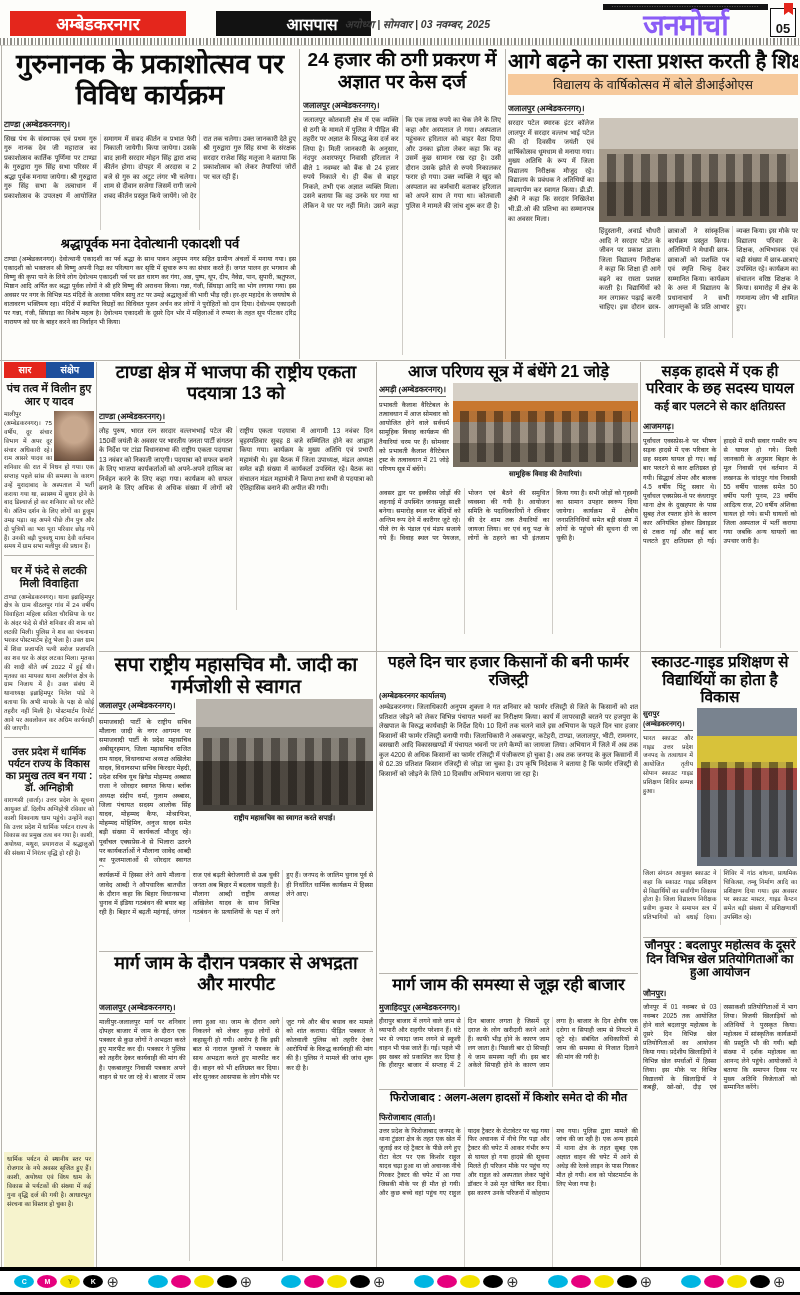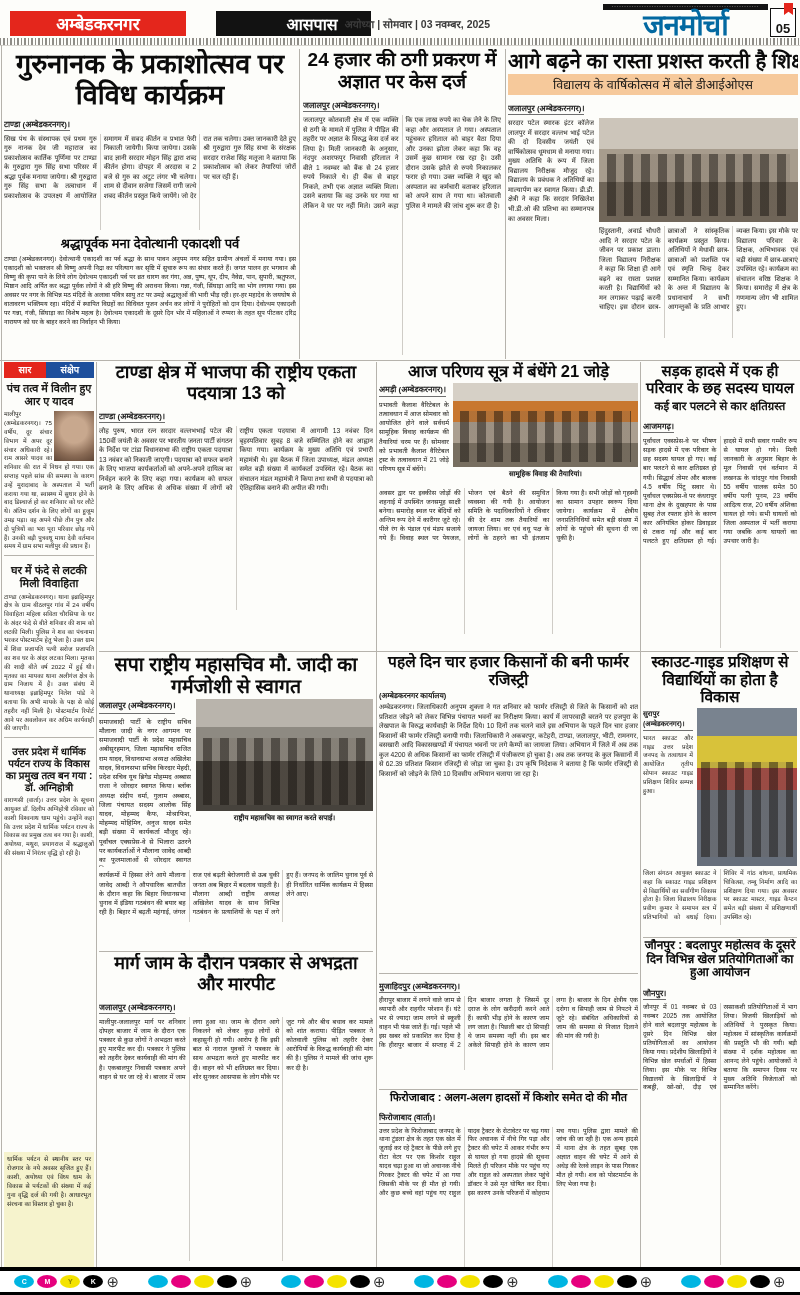--- a/index.html
+++ b/index.html
@@ -4,24 +4,24 @@
 <style>
   html,body{margin:0;padding:0;}
   body{font-family:"Liberation Sans","DejaVu Sans",sans-serif;background:#e8e8e4;}
   #page{position:relative;width:800px;height:1295px;background:#fdfdfa;margin:0 auto;overflow:hidden;color:#181715;}
 
   
   #hdr{position:absolute;left:0;top:0;width:800px;height:38px;}
   .badge{position:absolute;top:11px;height:25px;display:flex;align-items:center;justify-content:center;font-weight:bold;color:#fff;}
   #badge-region{left:10px;width:176px;background:#e4261c;font-size:17px;}
   #badge-section{left:216px;width:118px;background:#121212;font-size:16px;padding-left:37px;}
-  #dateline{position:absolute;right:310px;top:17px;font-size:10.5px;font-weight:bold;color:#3a3a3a;white-space:nowrap;}
+  #dateline{position:absolute;right:310px;top:17px;font-size:10.5px;font-weight:bold;color:#3a3a3a;white-space:nowrap;font-style:italic;}
   #mast{position:absolute;right:32px;top:4px;width:165px;text-align:center;}
   #mast-tagline{background:#141414;color:#fff;font-size:4.5px;line-height:6px;letter-spacing:1px;overflow:hidden;white-space:nowrap;}
-  #mast-logo{font-size:29px;font-weight:bold;color:#0369a1;line-height:30px;letter-spacing:-1px;}
+  #mast-logo{font-size:29px;font-weight:bold;color:#8b5cf6;line-height:30px;letter-spacing:-1px;}
   #pageno{position:absolute;right:4px;top:8px;width:24px;height:27px;border:1.5px solid #111;background:#fff;
           display:flex;align-items:flex-end;justify-content:center;font-size:13px;font-weight:bold;}
   #pageno .flag{position:absolute;top:-6px;right:2px;width:9px;height:12px;background:#e4261c;
           clip-path:polygon(0 0,100% 0,100% 100%,50% 72%,0 100%);}
   #dotband{position:absolute;left:0;top:38px;width:800px;height:7px;
            background:repeating-linear-gradient(90deg,#8f8d88 0 1.5px,#fdfdfa 1.5px 3.5px);
            border-bottom:1px solid #d6d4cf;}
 
   
   .art{position:absolute;overflow:hidden;}
@@ -255,20 +255,21 @@
     <div class="bd c2" id="a9-body">जिला संगठन आयुक्त स्काउट ने कहा कि स्काउट गाइड प्रशिक्षण से विद्यार्थियों का सर्वांगीण विकास होता है। जिला विद्यालय निरीक्षक प्रवीण कुमार ने समापन सत्र में प्रतिभागियों को बधाई दिया। शिविर में गांठ बांधना, प्राथमिक चिकित्सा, तम्बू निर्माण आदि का प्रशिक्षण दिया गया। इस अवसर पर स्काउट मास्टर, गाइड कैप्टन समेत बड़ी संख्या में प्रशिक्षणार्थी उपस्थित रहे।</div>
   </section>
 
   <section class="art" id="a10">
     <h1 class="hl">मार्ग जाम के दौरान पत्रकार से अभद्रता और मारपीट</h1>
     <div class="byl">जलालपुर (अम्बेडकरनगर)।</div>
     <div class="bd c3">मालीपुर-जलालपुर मार्ग पर शनिवार दोपहर बाजार में जाम के दौरान एक पत्रकार से कुछ लोगों ने अभद्रता करते हुए मारपीट कर दी। पत्रकार ने पुलिस को तहरीर देकर कार्यवाही की मांग की है। एकबालपुर निवासी पत्रकार अपने वाहन से घर जा रहे थे। बाजार में जाम लगा हुआ था। जाम के दौरान आगे निकलने को लेकर कुछ लोगों से कहासुनी हो गयी। आरोप है कि इसी बात से नाराज युवकों ने पत्रकार के साथ अभद्रता करते हुए मारपीट कर दी। वाहन को भी क्षतिग्रस्त कर दिया। शोर सुनकर आसपास के लोग मौके पर जुट गये और बीच बचाव कर मामले को शांत कराया। पीड़ित पत्रकार ने कोतवाली पुलिस को तहरीर देकर आरोपियों के विरुद्ध कार्यवाही की मांग की है। पुलिस ने मामले की जांच शुरू कर दी है।</div>
   </section>
 
   <section class="art" id="a11">
+    <h1 class="hl">मार्ग जाम की समस्या से जूझ रही बाजार</h1>
     <div class="byl">मुजाहिदपुर (अम्बेडकरनगर)।</div>
     <div class="bd c3">हीरापुर बाजार में लगने वाले जाम से व्यापारी और राहगीर परेशान हैं। घंटे भर से ज्यादा जाम लगने से स्कूली वाहन भी फंस जाते हैं। गई। पहले भी इस खबर को प्रकाशित कर दिया है कि हीरापुर बाजार में सप्ताह में 2 दिन बाजार लगता है जिसमें दूर दराज के लोग खरीदारी करने आते हैं। काफी भीड़ होने के कारण जाम लग जाता है। पिछली बार दो सिपाही थे जाम समस्या नहीं थी। इस बार अकेले सिपाही होने के कारण जाम लगा है। बाजार के दिन क्षेत्रीय एक दरोगा व सिपाही जाम से निपटने में जुटे रहे। संबंधित अधिकारियों से जाम की समस्या से निजात दिलाने की मांग की गयी है।</div>
   </section>
 
   <section class="art" id="a12">
     <h1 class="hl">फिरोजाबाद : अलग-अलग हादसों में किशोर समेत दो की मौत</h1>
     <div class="byl">फिरोजाबाद (वार्ता)।</div>
     <div class="bd c3">उत्तर प्रदेश के फिरोजाबाद जनपद के थाना टुंडला क्षेत्र के तहत एक खेत में जुताई कर रहे ट्रैक्टर के पीछे लगे हुए रोटा वेटर पर एक किशोर राहुल यादव चढ़ा हुआ था जो अचानक नीचे गिरकर ट्रैक्टर की चपेट में आ गया जिसकी मौके पर ही मौत हो गयी। और कुछ बच्चे वहां पहुंच गए राहुल यादव ट्रैक्टर के रोटावेटर पर चढ़ गया फिर अचानक में नीचे गिर पड़ा और ट्रैक्टर की चपेट में आकर गंभीर रूप से घायल हो गया हादसे की सूचना मिलते ही परिजन मौके पर पहुंच गए और राहुल को अस्पताल लेकर पहुंचे डॉक्टर ने उसे मृत घोषित कर दिया। इस कारण उनके परिजनों में कोहराम मच गया। पुलिस द्वारा मामले की जांच की जा रही है। एक अन्य हादसे में थाना क्षेत्र के तहत सुबह एक अज्ञात वाहन की चपेट में आने से अधेड़ की रेलवे लाइन के पास गिरकर मौत हो गयी। शव को पोस्टमार्टम के लिए भेजा गया है।</div>
   </section>
 

